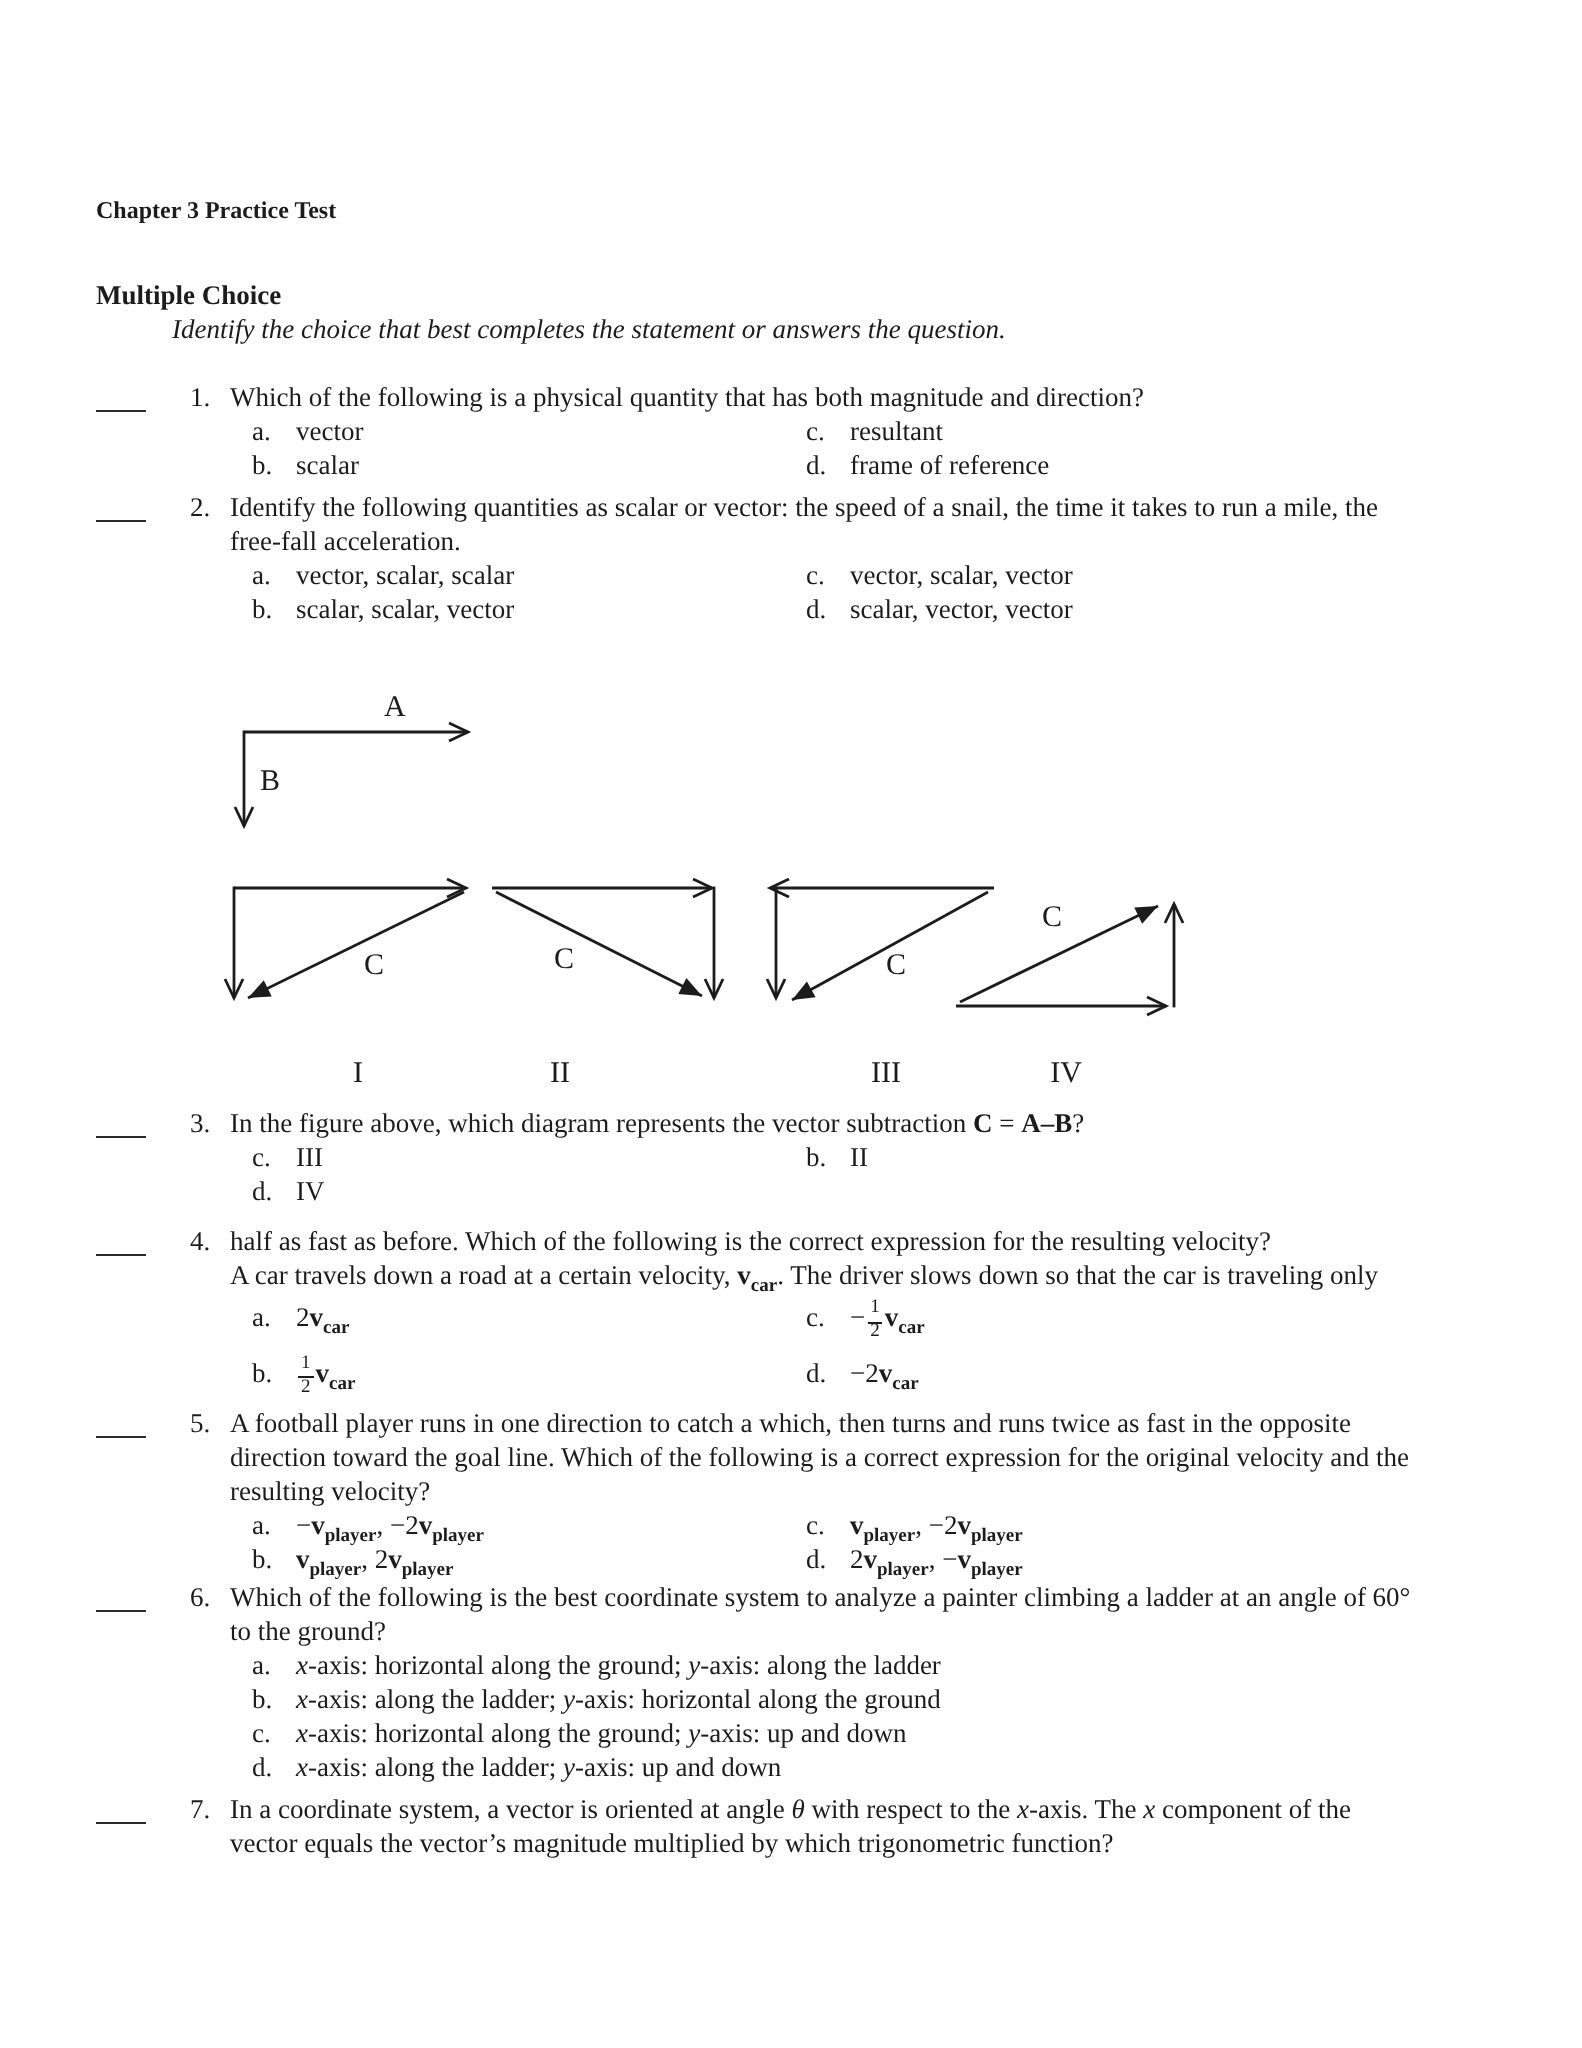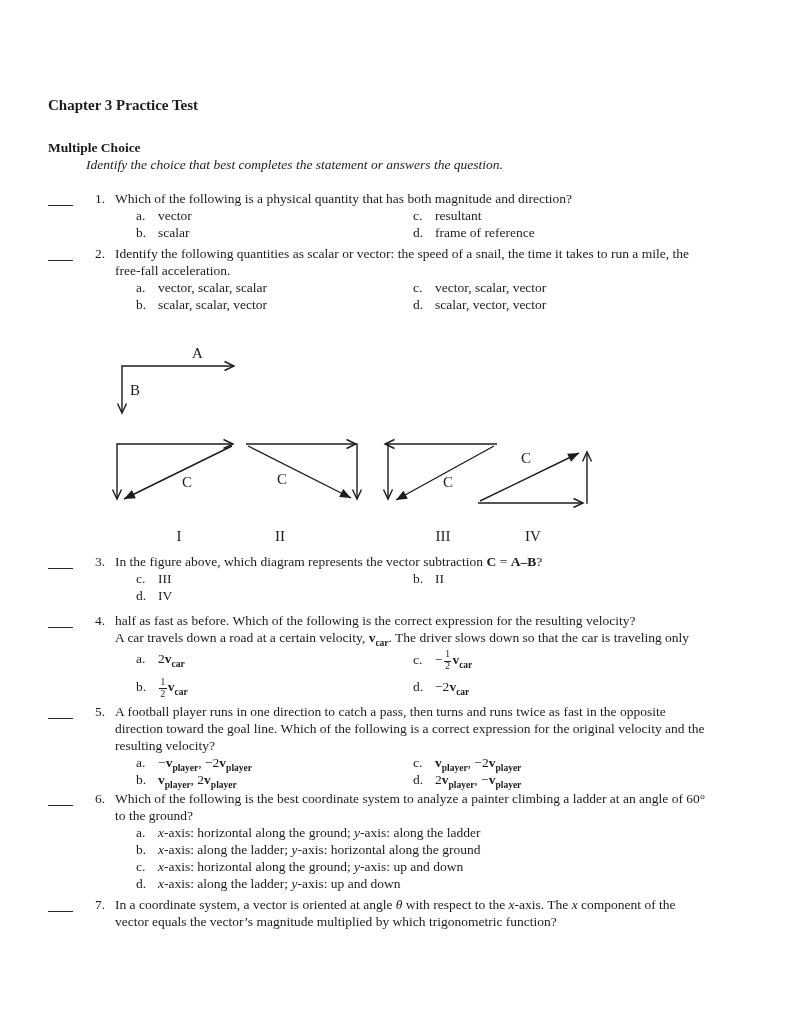--- a/index.html
+++ b/index.html
@@ -2,34 +2,34 @@
 <html><head>
 <meta charset="utf-8">
 <style>
   html,body{margin:0;padding:0;}
   body{
     width:791px;height:1024px;background:#ffffff;color:#1c1c1c;
     font-family:"Liberation Serif",serif;font-size:13.5px;
     overflow:hidden;
   }
   .content{padding:96px 40px 0 48px;}
-  .title{font-size:15px;font-weight:700;line-height:19px;margin:0 0 24px 0;}
+  .title{font-size:12px;font-weight:700;line-height:19px;margin:0 0 24px 0;}
   .mc-heading{font-weight:700;line-height:17px;}
   .instruction{font-style:italic;line-height:17px;margin-left:38px;}
   .q{display:flex;align-items:flex-start;}
   .mt17{margin-top:17px;}
   .mt8{margin-top:8px;}
   .mt4{margin-top:4px;}
   .mt2{margin-top:2px;}
   .blank{width:25px;height:15px;border-bottom:1.3px solid #2b2b2b;margin-right:22px;flex:none;}
   .qnum{width:20px;flex:none;line-height:17px;}
   .qbody{flex:1;min-width:0;}
   .qtext{max-width:636px;}
   .qtext,.line,.opt{line-height:17px;}
-  .opts{margin-left:21px;}
+  .opts{margin-left:11px;}
   .opts.two{display:grid;grid-template-columns:277px auto;}
   .opts .opt.math{padding-top:4px;padding-bottom:2px;}
   .ol{display:inline-block;width:22px;}
   b{font-weight:700;}
   sub{font-size:9.5px;line-height:0;}
   sub.bs{font-weight:700;}
   i{font-style:italic;}
   .frac{display:inline-block;vertical-align:-0.55em;text-align:center;font-size:9.5px;line-height:1;margin:0 1px;}
   .frac .num{display:block;border-bottom:1px solid #1c1c1c;padding:0 1.5px 1px;}
   .frac .den{display:block;padding-top:0.5px;}
@@ -157,21 +157,21 @@
         <div class="opt math"><span class="ol">d.</span><span class="ot"><span>−2</span><b>v</b><sub class="bs">car</sub></span></div>
       </div>
     </div>
   </div>
 
   <div class="q mt2">
     <span class="blank"></span>
     <span class="qnum">5.</span>
     <div class="qbody">
       <div class="qtext">
-        <div class="line">A football player runs in one direction to catch a pass, then turns and runs twice as fast in the opposite</div>
+        <div class="line">A football player runs in one direction to catch a which, then turns and runs twice as fast in the opposite</div>
         <div class="line">direction toward the goal line. Which of the following is a correct expression for the original velocity and the</div>
         <div class="line">resulting velocity?</div>
       </div>
       <div class="opts two">
         <div class="opt"><span class="ol">a.</span><span class="ot"><span>−</span><b>v</b><sub class="bs">player</sub><span>, </span><span>−2</span><b>v</b><sub class="bs">player</sub></span></div>
         <div class="opt"><span class="ol">c.</span><span class="ot"><span></span><b>v</b><sub class="bs">player</sub><span>, </span><span>−2</span><b>v</b><sub class="bs">player</sub></span></div>
         <div class="opt"><span class="ol">b.</span><span class="ot"><span></span><b>v</b><sub class="bs">player</sub><span>, </span><span>2</span><b>v</b><sub class="bs">player</sub></span></div>
         <div class="opt"><span class="ol">d.</span><span class="ot"><span>2</span><b>v</b><sub class="bs">player</sub><span>, </span><span>−</span><b>v</b><sub class="bs">player</sub></span></div>
       </div>
     </div>

